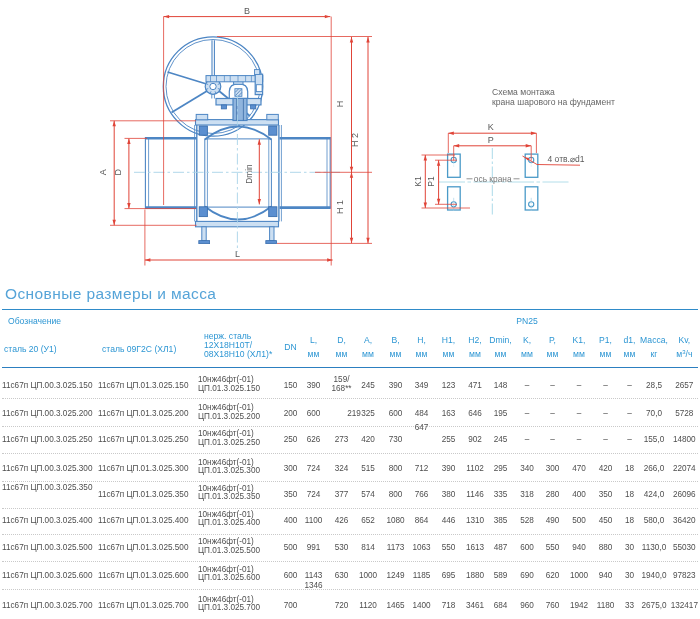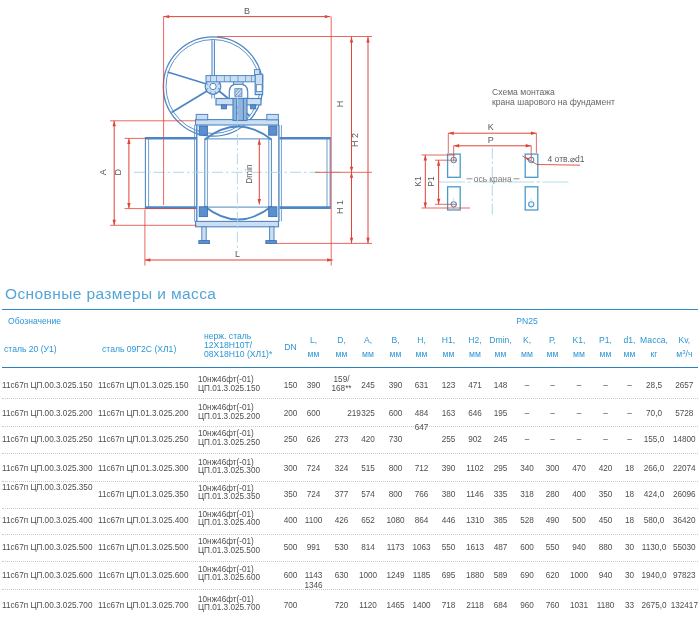--- a/index.html
+++ b/index.html
@@ -226,21 +226,21 @@
 <div class="sep" style="top:561.2px"></div>
 <div class="sep" style="top:588.5px"></div>
 <div class="td" style="left:2px;top:385px;transform:translateY(-50%)">11с67п ЦП.00.3.025.150</div>
 <div class="td" style="left:98px;top:385px;transform:translateY(-50%)">11с67п ЦП.01.3.025.150</div>
 <div class="td" style="left:198px;top:385px;transform:translateY(-50%);line-height:8.9px">10нж46фт(-01)<br>ЦП.01.3.025.150</div>
 <div class="td" style="left:290.5px;top:385px;transform:translate(-50%,-50%)">150</div>
 <div class="td" style="left:313.5px;top:385px;transform:translate(-50%,-50%)">390</div>
 <div class="td" style="left:341.5px;top:385px;transform:translate(-50%,-50%);line-height:8.9px;text-align:center">159/<br>168**</div>
 <div class="td" style="left:368px;top:385px;transform:translate(-50%,-50%)">245</div>
 <div class="td" style="left:395.5px;top:385px;transform:translate(-50%,-50%)">390</div>
-<div class="td" style="left:421.5px;top:385px;transform:translate(-50%,-50%)">631</div>
+<div class="td" style="left:421.5px;top:385px;transform:translate(-50%,-50%)">349</div>
 <div class="td" style="left:448.5px;top:385px;transform:translate(-50%,-50%)">123</div>
 <div class="td" style="left:475px;top:385px;transform:translate(-50%,-50%)">471</div>
 <div class="td" style="left:500.5px;top:385px;transform:translate(-50%,-50%)">148</div>
 <div class="td" style="left:527px;top:385px;transform:translate(-50%,-50%)">–</div>
 <div class="td" style="left:552.5px;top:385px;transform:translate(-50%,-50%)">–</div>
 <div class="td" style="left:579px;top:385px;transform:translate(-50%,-50%)">–</div>
 <div class="td" style="left:605.5px;top:385px;transform:translate(-50%,-50%)">–</div>
 <div class="td" style="left:629.5px;top:385px;transform:translate(-50%,-50%)">–</div>
 <div class="td" style="left:654px;top:385px;transform:translate(-50%,-50%)">28,5</div>
 <div class="td" style="left:684.3px;top:385px;transform:translate(-50%,-50%)">2657</div>
@@ -380,20 +380,20 @@
 <div class="td" style="left:2px;top:604.5px;transform:translateY(-50%)">11с67п ЦП.00.3.025.700</div>
 <div class="td" style="left:98px;top:604.5px;transform:translateY(-50%)">11с67п ЦП.01.3.025.700</div>
 <div class="td" style="left:198px;top:604.5px;transform:translateY(-50%);line-height:8.9px">10нж46фт(-01)<br>ЦП.01.3.025.700</div>
 <div class="td" style="left:290.5px;top:604.5px;transform:translate(-50%,-50%)">700</div>
 <div class="td" style="left:313.5px;top:585px;transform:translate(-50%,-50%)">1346</div>
 <div class="td" style="left:341.5px;top:604.5px;transform:translate(-50%,-50%)">720</div>
 <div class="td" style="left:368px;top:604.5px;transform:translate(-50%,-50%)">1120</div>
 <div class="td" style="left:395.5px;top:604.5px;transform:translate(-50%,-50%)">1465</div>
 <div class="td" style="left:421.5px;top:604.5px;transform:translate(-50%,-50%)">1400</div>
 <div class="td" style="left:448.5px;top:604.5px;transform:translate(-50%,-50%)">718</div>
-<div class="td" style="left:475px;top:604.5px;transform:translate(-50%,-50%)">2118</div>
+<div class="td" style="left:475px;top:604.5px;transform:translate(-50%,-50%)">3461</div>
 <div class="td" style="left:500.5px;top:604.5px;transform:translate(-50%,-50%)">684</div>
 <div class="td" style="left:527px;top:604.5px;transform:translate(-50%,-50%)">960</div>
 <div class="td" style="left:552.5px;top:604.5px;transform:translate(-50%,-50%)">760</div>
-<div class="td" style="left:579px;top:604.5px;transform:translate(-50%,-50%)">1031</div>
+<div class="td" style="left:579px;top:604.5px;transform:translate(-50%,-50%)">1942</div>
 <div class="td" style="left:605.5px;top:604.5px;transform:translate(-50%,-50%)">1180</div>
 <div class="td" style="left:629.5px;top:604.5px;transform:translate(-50%,-50%)">33</div>
 <div class="td" style="left:654px;top:604.5px;transform:translate(-50%,-50%)">2675,0</div>
 <div class="td" style="left:684.3px;top:604.5px;transform:translate(-50%,-50%)">132417</div>
 </body></html>

